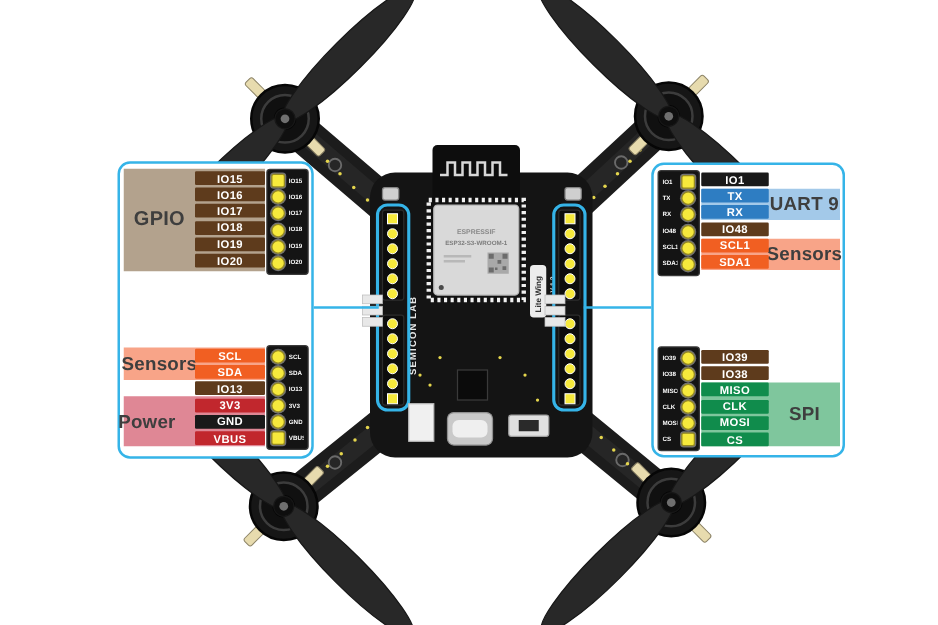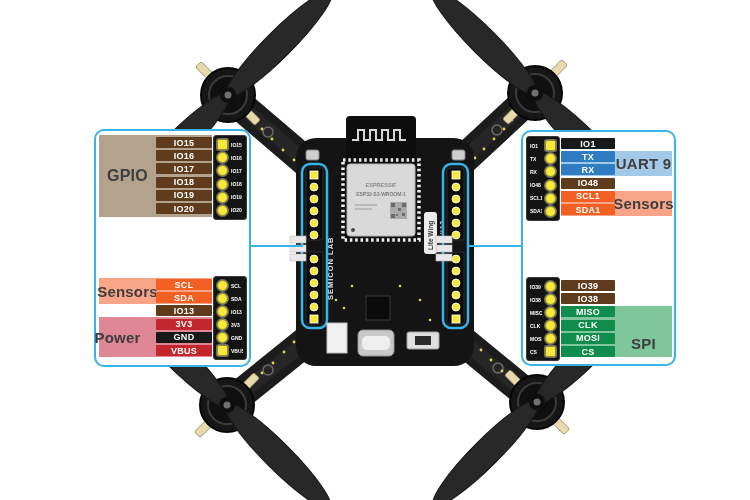--- a/index.html
+++ b/index.html
@@ -397,21 +397,21 @@
           <span class="slabel">MOSI</span>
           <span class="dot"></span>
         </div>
       <div class="spin rev">
           <span class="slabel">CS</span>
           <span class="dot sq"></span>
         </div>
     </div>
 
     <div class="gbg bg-ltgreen" style="left:38px;top:174px;width:111px;height:51px;"></div>
-    <div class="glabel" style="left:92px;top:186px;width:57px;height:51px;">SPI</div>
+    <div class="glabel" style="left:92px;top:174px;width:57px;height:51px;">SPI</div>
 
     <div class="prow rrow c-brown" style="top:148px;">IO39</div>
     <div class="prow rrow c-brown" style="top:161.2px;">IO38</div>
     <div class="prow rrow c-green" style="top:174.4px;">MISO</div>
     <div class="prow rrow c-green" style="top:187.6px;">CLK</div>
     <div class="prow rrow c-green" style="top:200.8px;">MOSI</div>
     <div class="prow rrow c-green" style="top:214px;">CS</div>
   </div>
 </div>
 

